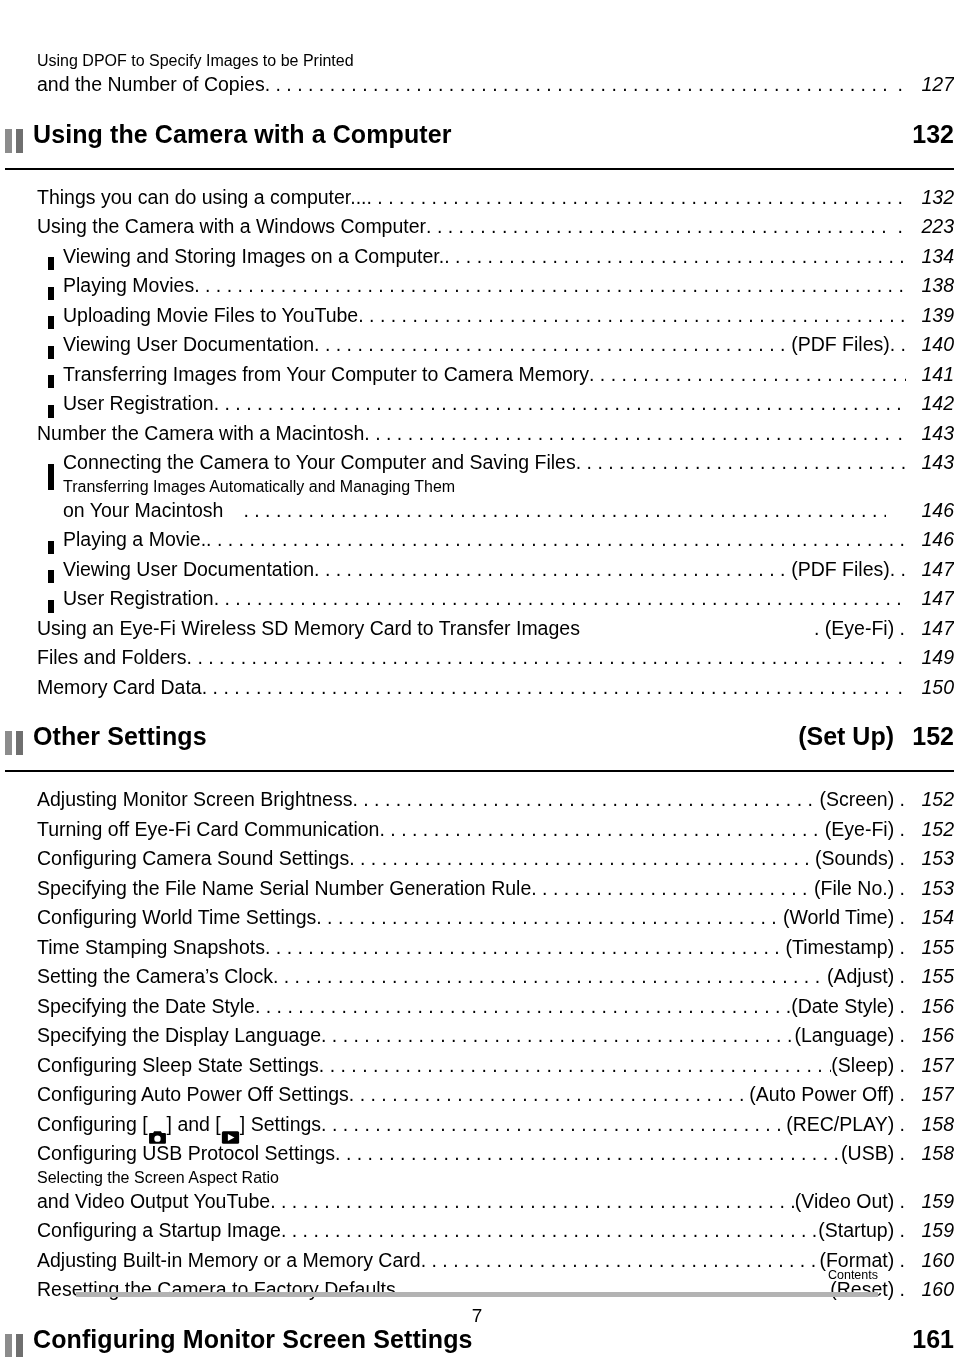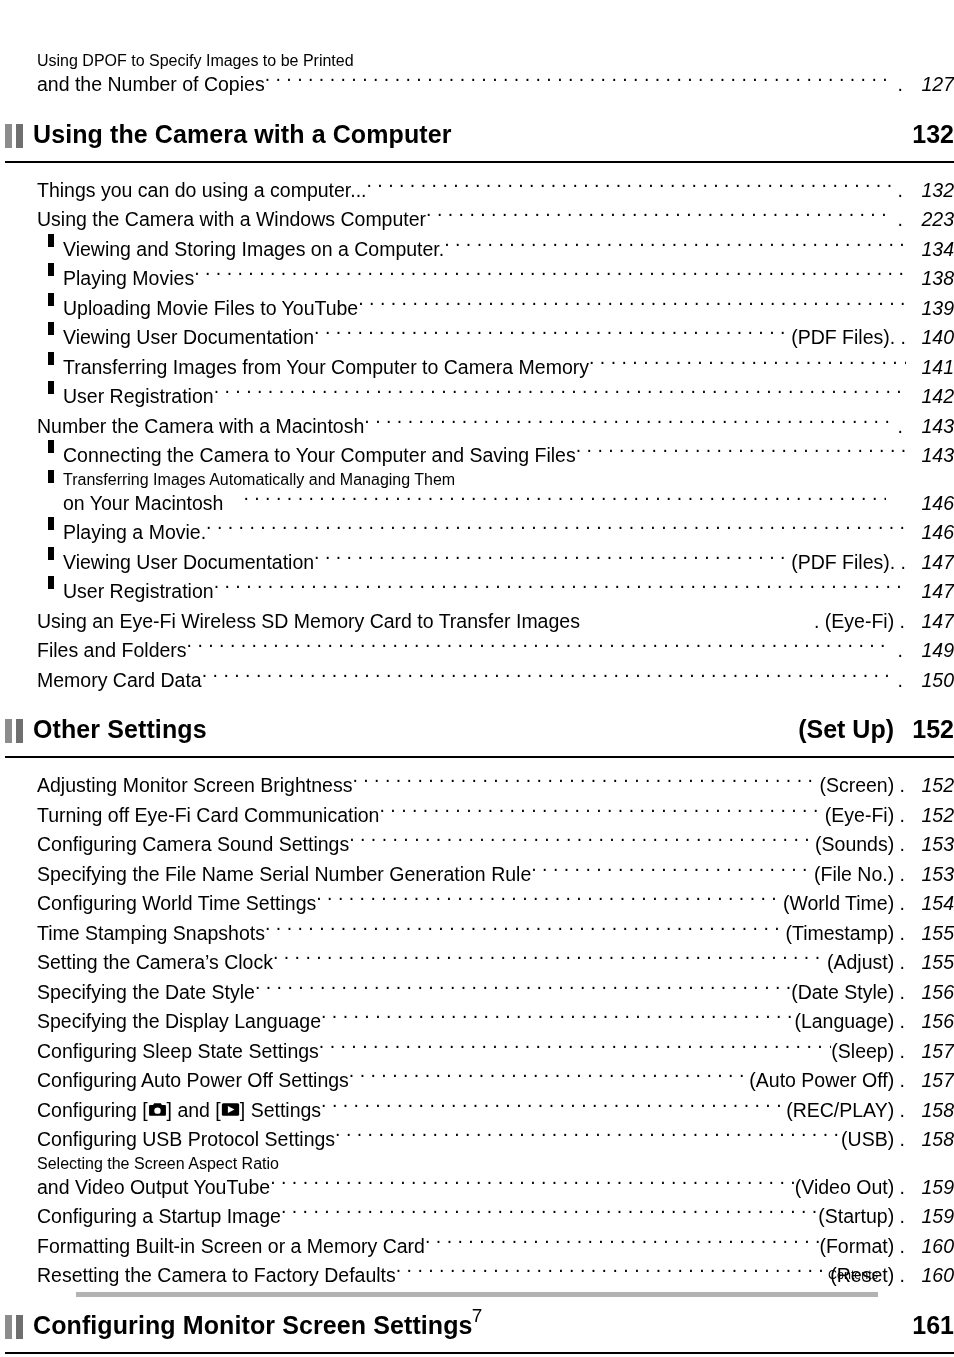--- a/index.html
+++ b/index.html
@@ -19,21 +19,21 @@
   .page {
     position: absolute;
     left: 0; top: 0;
     width: 954px;
     height: 1357px;
   }
 
   
   .toc-row {
     display: flex;
-    align-items: flex-start;
+    align-items: flex-end;
     font-size: 19.5px;
     line-height: 29.5px;
     white-space: nowrap;
   }
   .toc-row .txt { flex: 0 0 auto; }
   .toc-row .leader {
     flex: 1 1 auto;
     overflow: hidden;
     min-width: 6px;
     position: relative;
@@ -79,23 +79,23 @@
   .cont-row { display: flex; }
 
   
   .sec {
     margin-top: 20px;
     margin-bottom: 0px;
     padding-left: 5px;
   }
   .sec-inner {
     display: flex;
-    align-items: flex-start;
+    align-items: flex-end;
     border-bottom: 2.5px solid #000;
-    padding-bottom: 12px;
+    padding-bottom: 19px;
   }
   .sec-mark {
     flex: 0 0 auto;
     display: inline-block;
     width: 19px;
     height: 24px;
     margin-right: 9px;
     position: relative;
     top: 4px;
   }
@@ -452,21 +452,21 @@
     </div>
 
     <div class="toc-row lvl1">
       <span class="txt">Configuring a Startup Image</span>
       <span class="leader"></span>
       <span class="tail">(Startup) .</span>
       <span class="pg">159</span>
     </div>
 
     <div class="toc-row lvl1">
-      <span class="txt">Formatting Built-in Screen or a Memory Card</span>
+      <span class="txt">Adjusting Built-in Memory or a Memory Card</span>
       <span class="leader"></span>
       <span class="tail">(Format) .</span>
       <span class="pg">160</span>
     </div>
 
     <div class="toc-row lvl1">
       <span class="txt">Resetting the Camera to Factory Defaults</span>
       <span class="leader"></span>
       <span class="tail">(Reset) .</span>
       <span class="pg">160</span>

